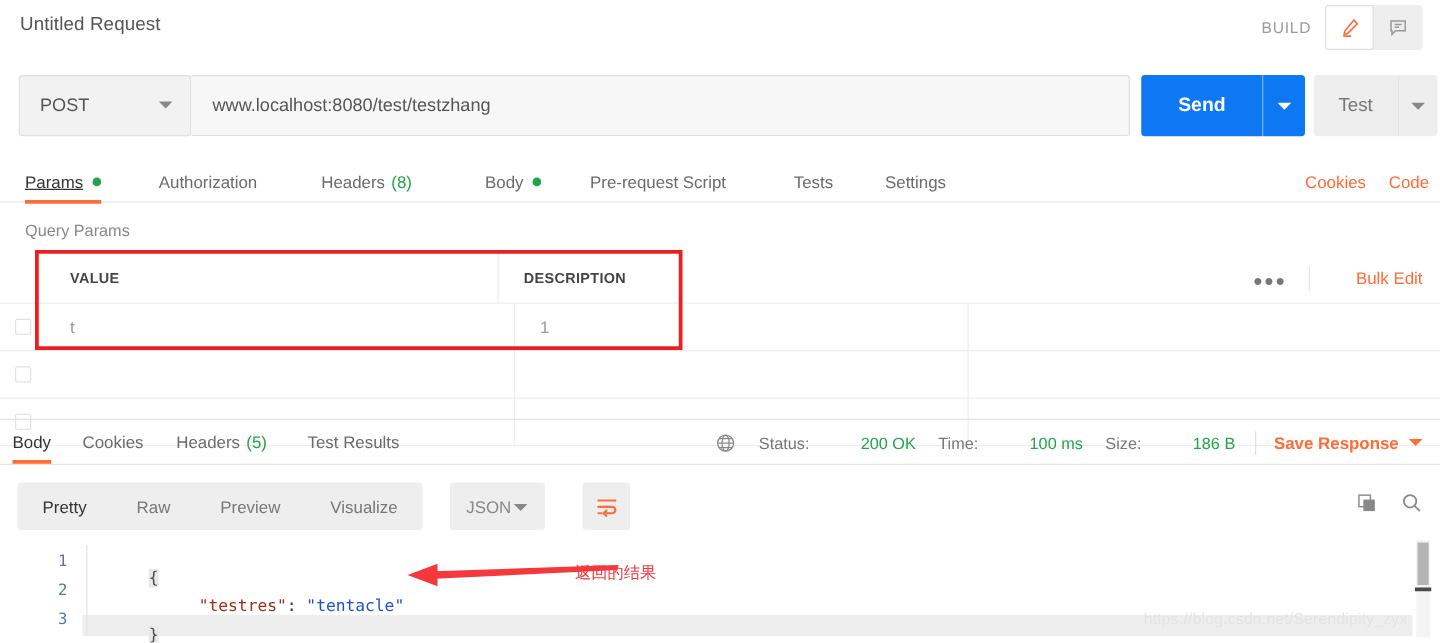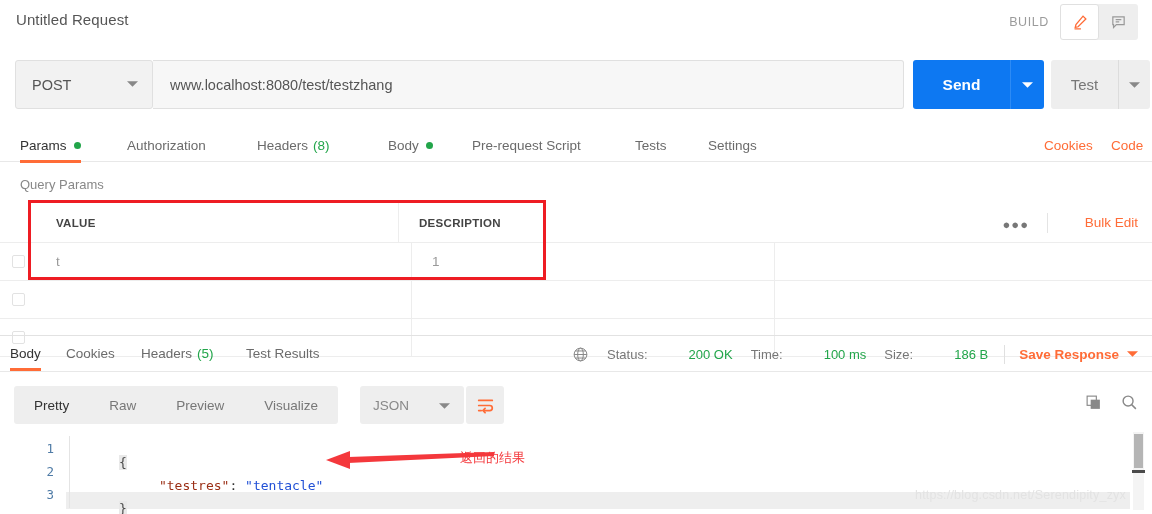--- a/index.html
+++ b/index.html
@@ -132,21 +132,21 @@
   .seg {
     position: absolute; left: 14px; top: 6px; height: 38px;
     background: #eeeeee; border-radius: 3px; display: flex; align-items: center;
   }
   .seg .s {
     padding: 0 20px; height: 38px; display: flex; align-items: center;
     font-size: 13.5px; color: #777; cursor: pointer;
   }
   .seg .s.active { color: #333; }
   .fmt {
-    position: absolute; left: 360px; top: 6px; height: 38px; width: 104px;
+    position: absolute; left: 360px; top: 6px; height: 38px; width: 76px;
     background: #eeeeee; border-radius: 3px; display: flex; align-items: center; cursor: pointer;
   }
   .fmt .t { margin-left: 13px; font-size: 13.5px; color: #888; }
   .wrapbtn {
     position: absolute; left: 466px; top: 6px; width: 38px; height: 38px;
     background: #eeeeee; border-radius: 3px; display: flex; align-items: center; justify-content: center; cursor: pointer;
   }
   .rt-icons { position: absolute; right: 14px; top: 14px; display: flex; gap: 19px; }
 
   
@@ -225,21 +225,21 @@
     </div>
     <div class="save-btn">Test</div>
     <div class="save-caret">
       <svg width="11" height="8" viewBox="0 0 12 8">
         <path d="M0 1l6 6 6-6z" fill="#888"></path>
       </svg>
     </div>
   </div>
 
   <div class="reqtabs">
-    <div class="tab active" style="left:20px;">
+    <div class="tab active" style="left:20px;text-decoration:underline;">
       <span>Params</span>
       <span class="dot"></span>
       <span class="underline"></span>
     </div>
     <div class="tab" style="left:127px;">
       <span>Authorization</span>
     </div>
     <div class="tab" style="left:257px;">
       <span>Headers</span>
       <span class="cnt">(8)</span>

